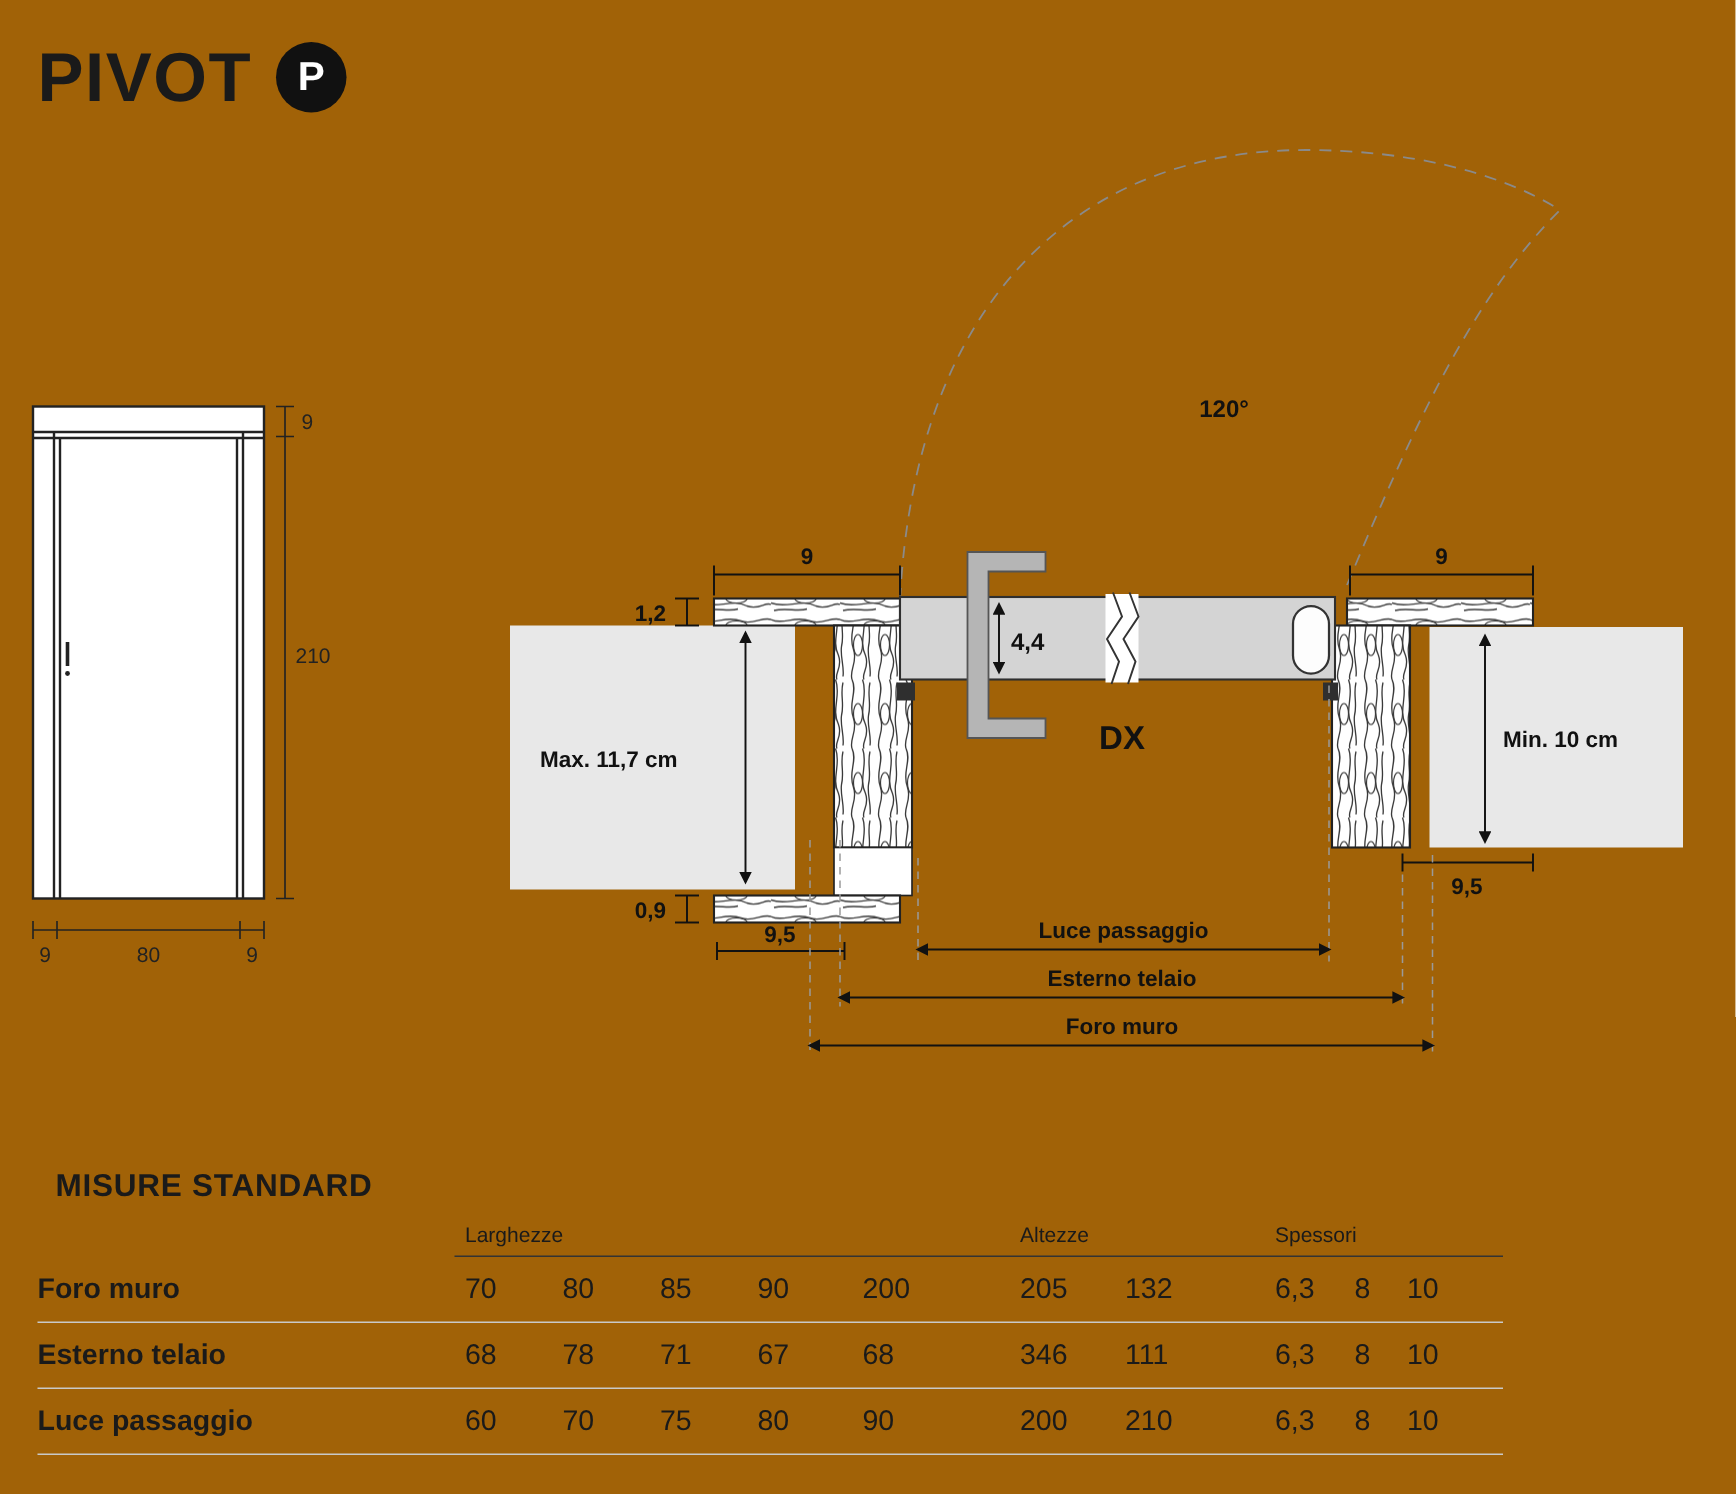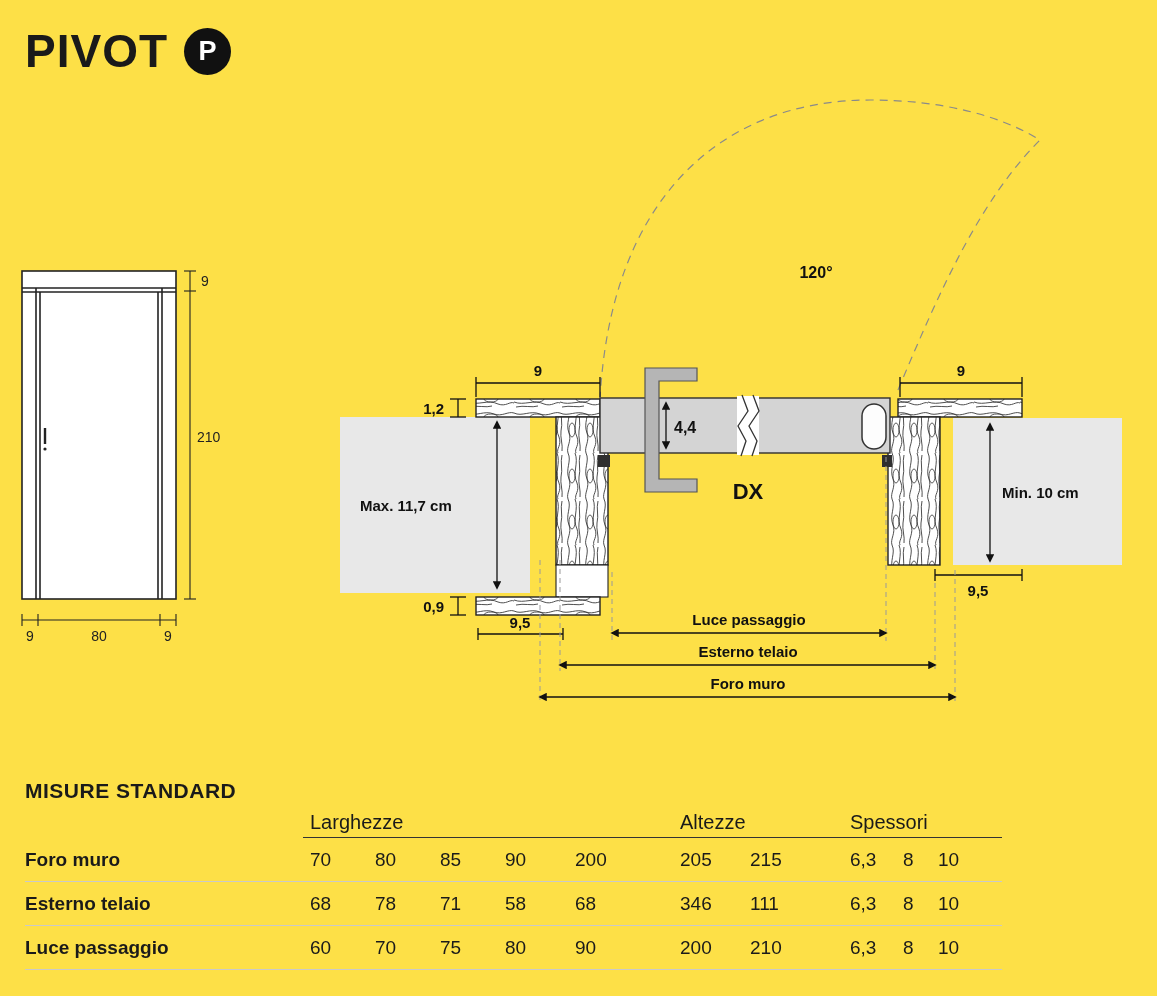--- a/index.html
+++ b/index.html
@@ -1,16 +1,16 @@
 <!DOCTYPE html>
 <html><head>
 <meta charset="utf-8">
 <style>
   html,body { margin:0; padding:0; background:#fff; }
-  .page { position:relative; width:1157px; height:996px; background:#fde047;
+  .page { position:relative; width:1157px; height:996px; background:#a16207;
           font-family:"Liberation Sans",sans-serif; color:#1a1a1a; overflow:hidden; }
 
   
   .hdr { position:absolute; left:25px; top:24px; }
   .title-row { display:flex; align-items:center; gap:16px; }
   .title-row h1 { margin:0; font-size:46px; font-weight:700; letter-spacing:1px; }
   .badge { width:47px; height:47px; border-radius:50%; background:#111; color:#fff;
            display:flex; align-items:center; justify-content:center;
            font-size:27px; font-weight:700; }
   .hdr h2 { margin:4px 0 0; font-size:37px; font-weight:700; }
@@ -28,30 +28,30 @@
   .dash-arc { fill:none; stroke:#8a8a8a; stroke-width:1.2; stroke-dasharray:8 6; }
   .ext { stroke:#9a9a9a; stroke-width:1; stroke-dasharray:5 4; }
   .dim line { stroke:#111; stroke-width:1.3; }
   .dim text { font-size:15px; font-weight:700; fill:#111; }
   .biglabel { font-size:16px; font-weight:700; fill:#111; }
   .angle { font-size:16px; font-weight:600; fill:#111; }
   .dx { font-size:22px; font-weight:700; fill:#111; }
 
   
   .measures { position:absolute; left:25px; top:779px; width:977px; }
-  .measures h3 { margin:0 0 4px; font-size:21px; font-weight:700; letter-spacing:.5px; }
+  .measures h3 { margin:0 12px 4px; font-size:21px; font-weight:700; letter-spacing:.5px; }
   .trow { display:grid;
           grid-template-columns:285px 65px 65px 65px 70px 105px 70px 100px 53px 35px 64px;
           align-items:center; height:43px; border-bottom:1px solid #c9c9c9; }
   .thead { height:31px; border-bottom:none; position:relative; }
   .thead::after { content:""; position:absolute; left:278px; right:0; bottom:0;
                   height:1.5px; background:#333; }
   .cell { font-size:19px; color:#1a1a1a; }
   .label { font-weight:700; }
-  .ghdr { font-size:20px; }
+  .ghdr { font-size:14px; }
   .span5 { grid-column:span 5; } .span2 { grid-column:span 2; } .span3 { grid-column:span 3; }
 </style>
 </head>
 <body>
 
 <div class="page">
 
   <div class="hdr">
     <div class="title-row">
       <h1>PIVOT</h1>
@@ -237,32 +237,32 @@
       </div>
 
       <div class="trow">
         <div class="cell label">Foro muro</div>
         <div class="cell">70</div>
         <div class="cell">80</div>
         <div class="cell">85</div>
         <div class="cell">90</div>
         <div class="cell">200</div>
         <div class="cell">205</div>
-        <div class="cell">215</div>
+        <div class="cell">132</div>
         <div class="cell">6,3</div>
         <div class="cell">8</div>
         <div class="cell">10</div>
       </div>
 
       <div class="trow">
         <div class="cell label">Esterno telaio</div>
         <div class="cell">68</div>
         <div class="cell">78</div>
         <div class="cell">71</div>
-        <div class="cell">58</div>
+        <div class="cell">67</div>
         <div class="cell">68</div>
         <div class="cell">346</div>
         <div class="cell">111</div>
         <div class="cell">6,3</div>
         <div class="cell">8</div>
         <div class="cell">10</div>
       </div>
 
       <div class="trow">
         <div class="cell label">Luce passaggio</div>

